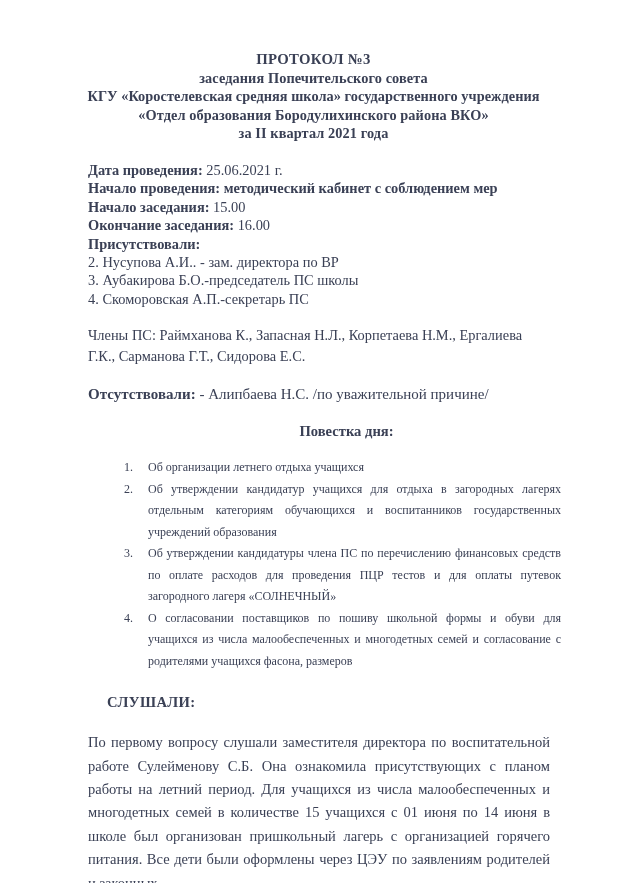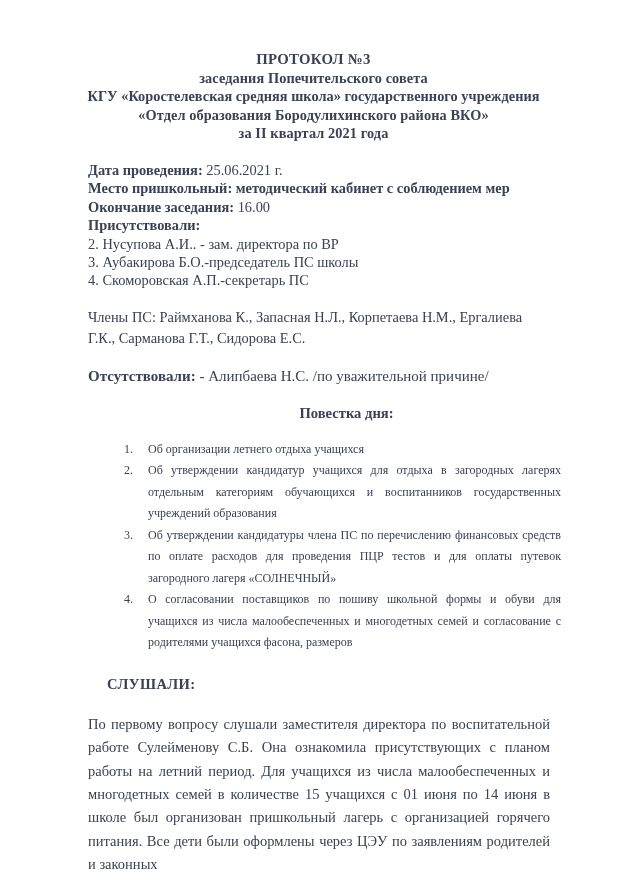--- a/index.html
+++ b/index.html
@@ -136,21 +136,24 @@
     <span class="title-line l3">КГУ  «Коростелевская средняя школа» государственного учреждения</span>
     <span class="title-line l4">«Отдел образования Бородулихинского района ВКО»</span>
     <span class="title-line l5">за II квартал 2021 года</span>
   </div>
 
   <div class="meta-block">
     <div class="meta-row">
       <span class="lbl">Дата проведения</span><span class="lbl">: </span><span class="val">25.06.2021 г.</span>
     </div>
     <div class="meta-row">
-      <span class="lbl">Место пришкольный</span><span class="lbl">:</span><span class="lbl">  методический кабинет с соблюдением мер</span>
+      <span class="lbl">Начало проведения</span><span class="lbl">:</span><span class="lbl">  методический кабинет с соблюдением мер</span>
+    </div>
+    <div class="meta-row">
+      <span class="lbl">Начало заседания</span><span class="lbl">: </span><span class="val">15.00</span>
     </div>
     <div class="meta-row">
       <span class="lbl">Окончание заседания</span><span class="lbl">: </span><span class="val">16.00</span>
     </div>
     <div class="meta-row">
       <span class="lbl">Присутствовали</span><span class="lbl">:</span>
     </div>
   </div>
 
   <ul class="attendee-list">

